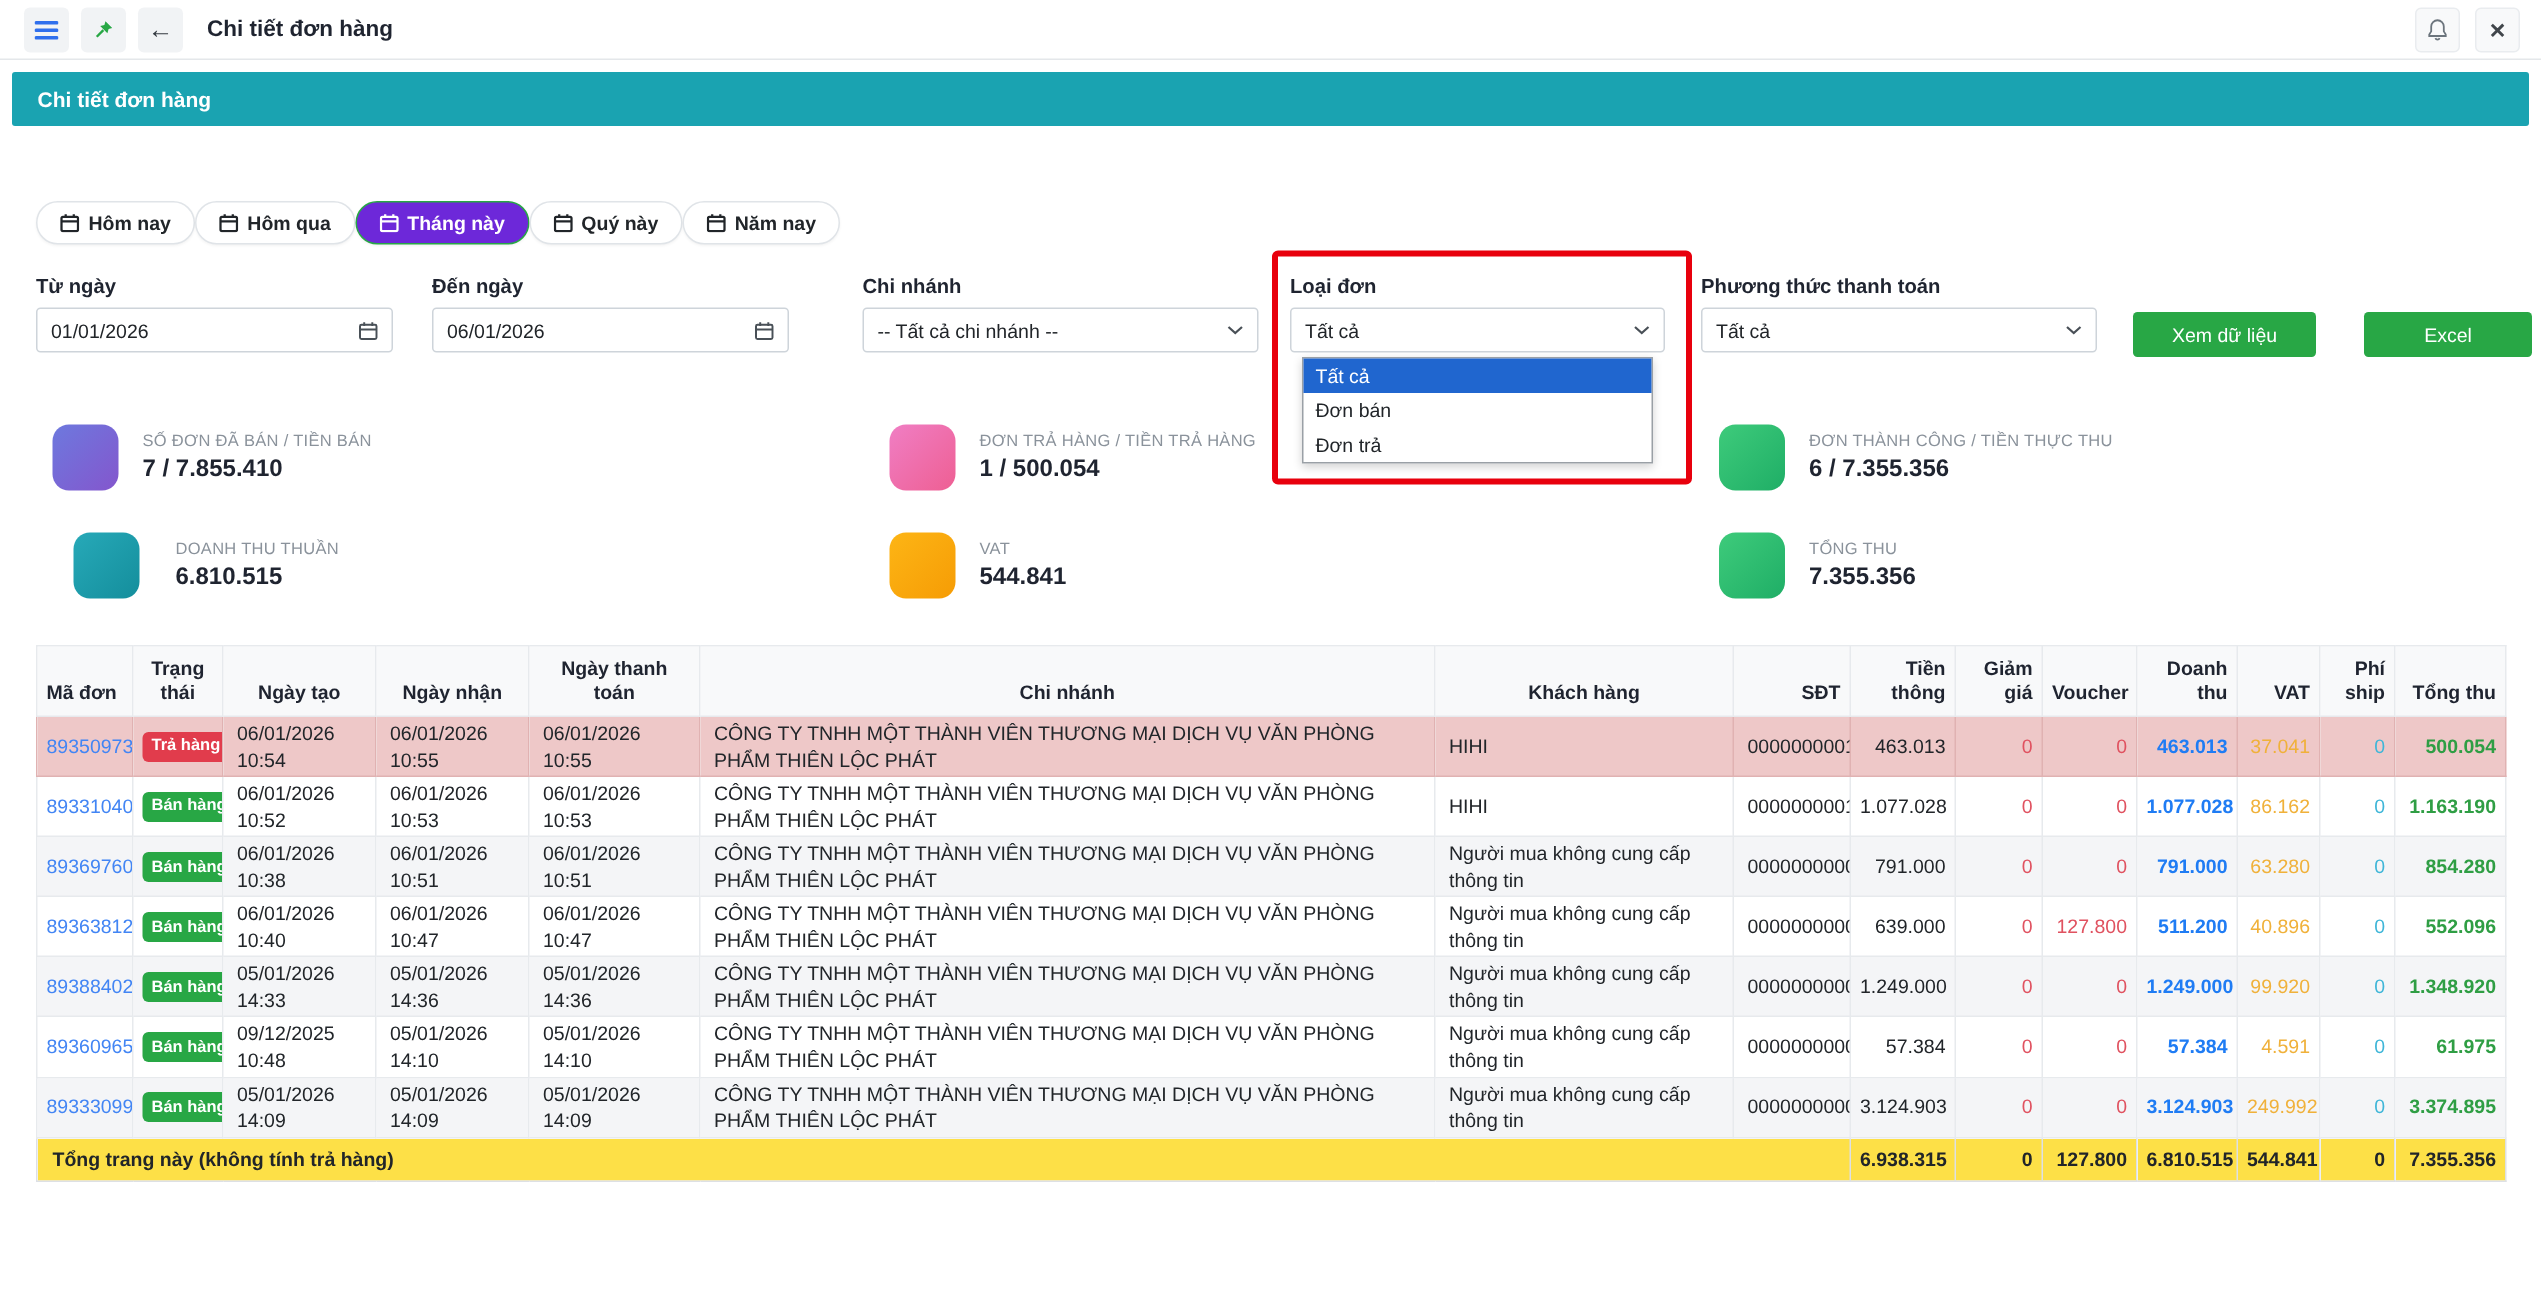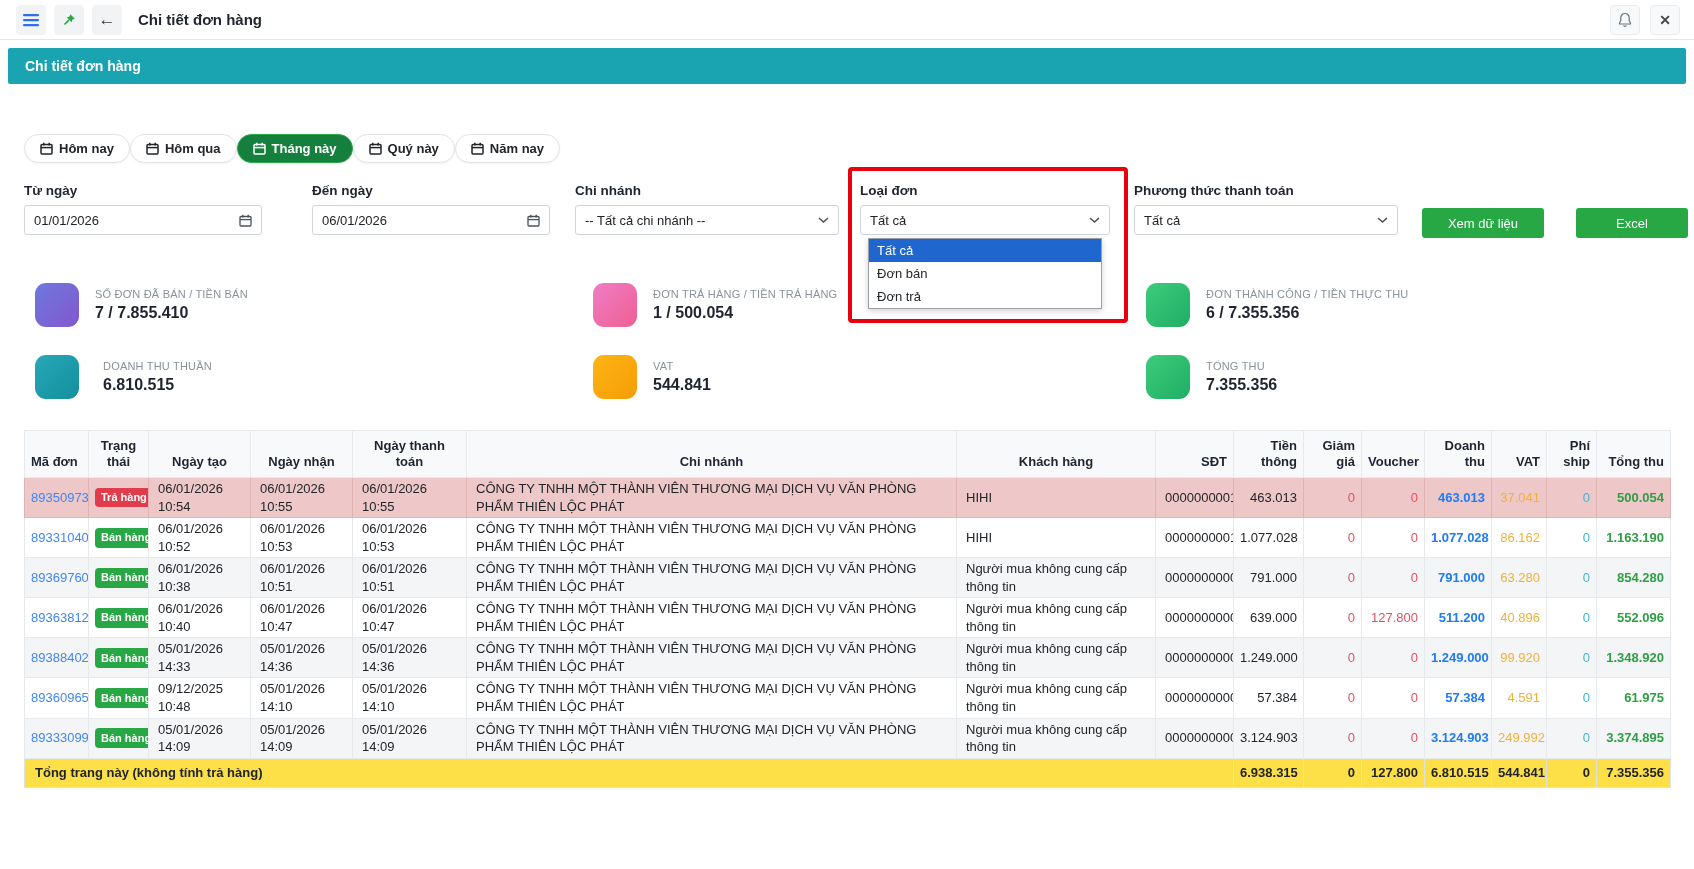--- a/index.html
+++ b/index.html
@@ -20,45 +20,45 @@
   
   .banner { margin: 8px 8px 0 8px; height: 36px; background: #1aa3b1; color: #fff; font-weight: 700;
             font-size: 14px; display: flex; align-items: center; padding: 0 17px; border-radius: 2px; }
   
   .content { padding: 0 24px; position: relative; }
   
   .pills { margin-top: 50px; display: flex; }
   .pill { height: 29px; padding: 0 15px; background: #fff; border: 1px solid #e0e4e8; border-radius: 15px;
           display: flex; align-items: center; gap: 6px; font-size: 13px; font-weight: 700; color: #212529;
           cursor: pointer; box-shadow: 0 1px 2px rgba(0,0,0,.05); font-family: inherit; }
-  .pill.active { background: #15803d; border-color: #28a745; color: #fff; }
+  .pill.active { background: #6d28d9; border-color: #28a745; color: #fff; }
   
   .filter-row { margin-top: 20px; position: relative; height: 60px; }
   .fgroup { position: absolute; top: 0; }
-  .g1 { left: 0; width: 238px; } .g2 { left: 288px; width: 238px; } .g3 { left: 551px; width: 264px; }
+  .g1 { left: 0; width: 238px; } .g2 { left: 264px; width: 238px; } .g3 { left: 551px; width: 264px; }
   .g4 { left: 836px; width: 250px; } .g5 { left: 1110px; width: 264px; }
   .flabel { font-weight: 700; font-size: 13.5px; color: #1f2430; margin-bottom: 7px; }
   .finput { height: 30px; border: 1px solid #ced4da; border-radius: 3px; background: #fff; display: flex;
             align-items: center; justify-content: space-between; padding: 2px 9px; font-size: 13px;
             color: #212529; cursor: pointer; }
   .btn-green { position: absolute; top: 25px; height: 30px; border: none; border-radius: 3px;
                background: #28a745; color: #fff; font-size: 13px; cursor: pointer; font-family: inherit; }
   .btn-view { left: 1398px; width: 122px; } .btn-excel { left: 1552px; width: 112px; }
   .red-box { position: absolute; left: 824px; top: -16px; width: 280px; height: 156px;
              border: 4px solid #e8000d; border-radius: 4px; pointer-events: none; z-index: 6; }
   .dropdown { position: absolute; left: 844px; top: 55px; width: 234px; background: #fff;
               border: 1px solid #9aa0a6; z-index: 5; box-shadow: 0 2px 6px rgba(0,0,0,.18); }
   .opt { height: 23px; display: flex; align-items: center; padding: 0 8px; font-size: 13px;
          color: #212529; cursor: pointer; }
   .opt.selected { background: #2066cf; color: #fff; }
   
   .stats { position: relative; margin-top: 40px; height: 120px; }
   .card { position: absolute; display: flex; align-items: center; gap: 16px; }
   .c1 { left: 11px; top: 0; } .c2 { left: 569px; top: 0; } .c3 { left: 1122px; top: 0; }
-  .c4 { left: 11px; top: 72px; gap: 24px; } .c5 { left: 569px; top: 72px; } .c6 { left: 1122px; top: 72px; }
+  .c4 { left: 25px; top: 72px; gap: 24px; } .c5 { left: 569px; top: 72px; } .c6 { left: 1122px; top: 72px; }
   .cicon { width: 44px; height: 44px; border-radius: 11px; }
   .i1 { background: linear-gradient(135deg,#6d79de,#8456cd); }
   .i2 { background: linear-gradient(135deg,#f07ec4,#ee5f93); }
   .i3 { background: linear-gradient(135deg,#3ecb7b,#1fae66); }
   .i4 { background: linear-gradient(135deg,#27a9b8,#148e9c); }
   .i5 { background: linear-gradient(135deg,#fdb515,#f69c05); }
   .i6 { background: linear-gradient(135deg,#3ecb7b,#1fae66); }
   .clabel { font-size: 11px; color: #8a929b; letter-spacing: .2px; }
   .cvalue { font-size: 16px; font-weight: 700; color: #1f2430; margin-top: 4px; }
   

